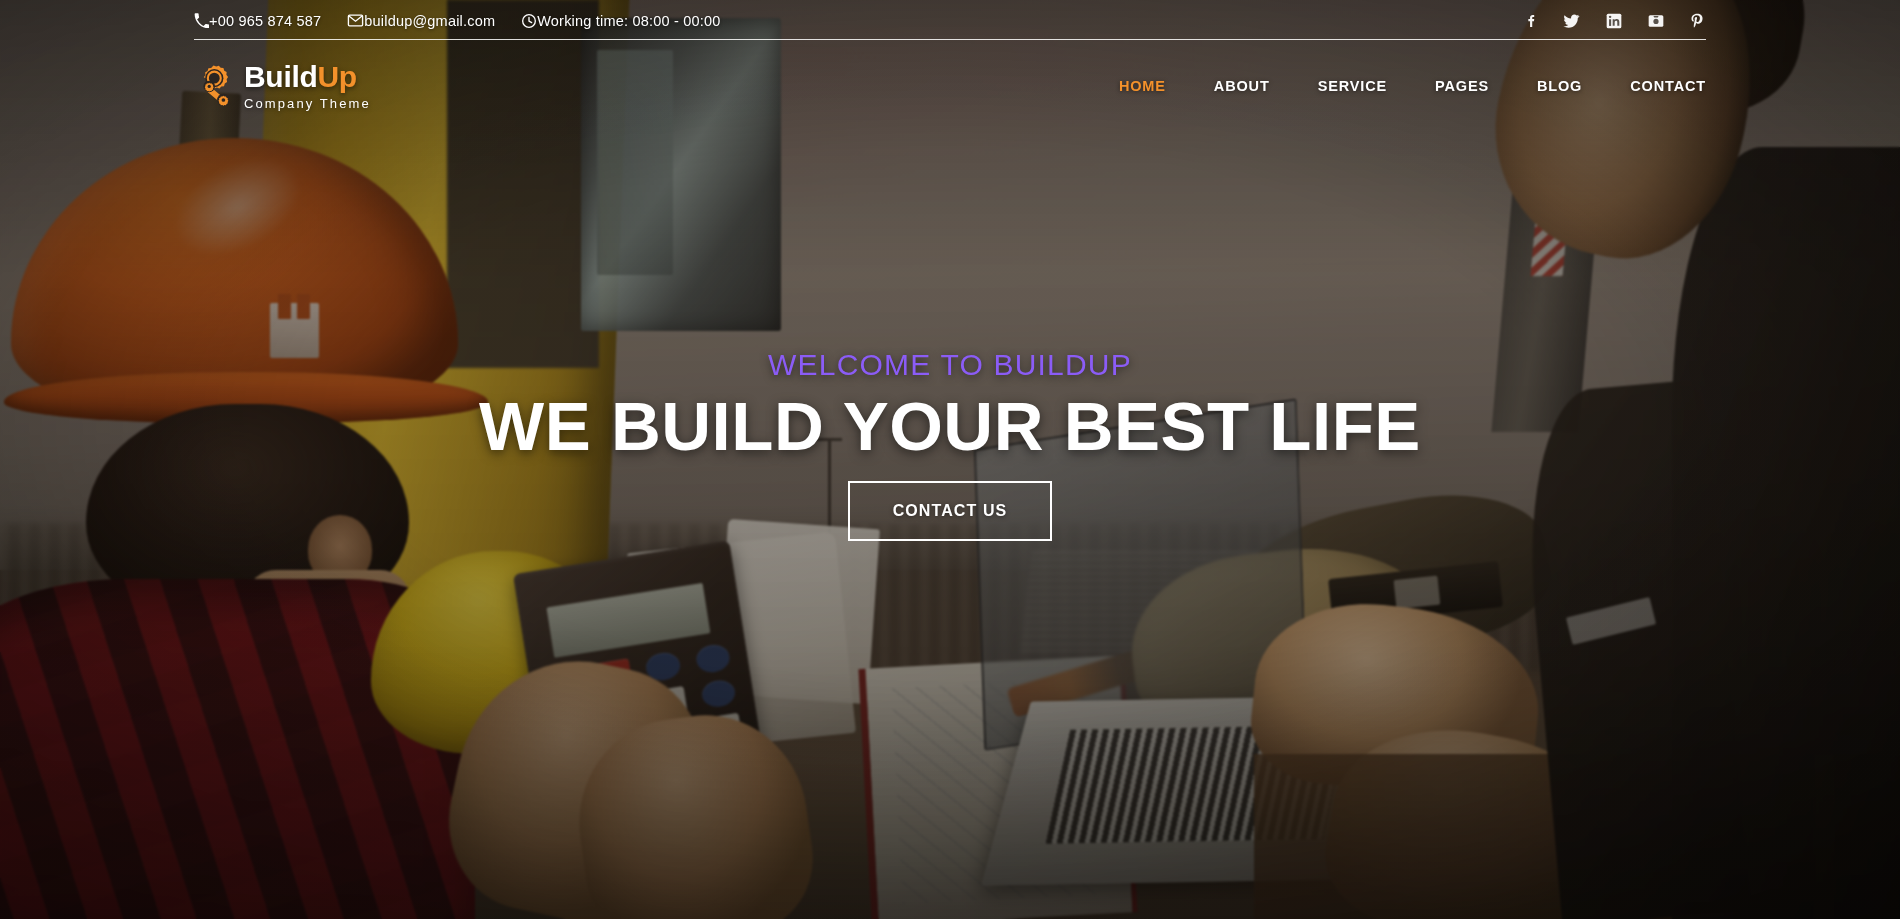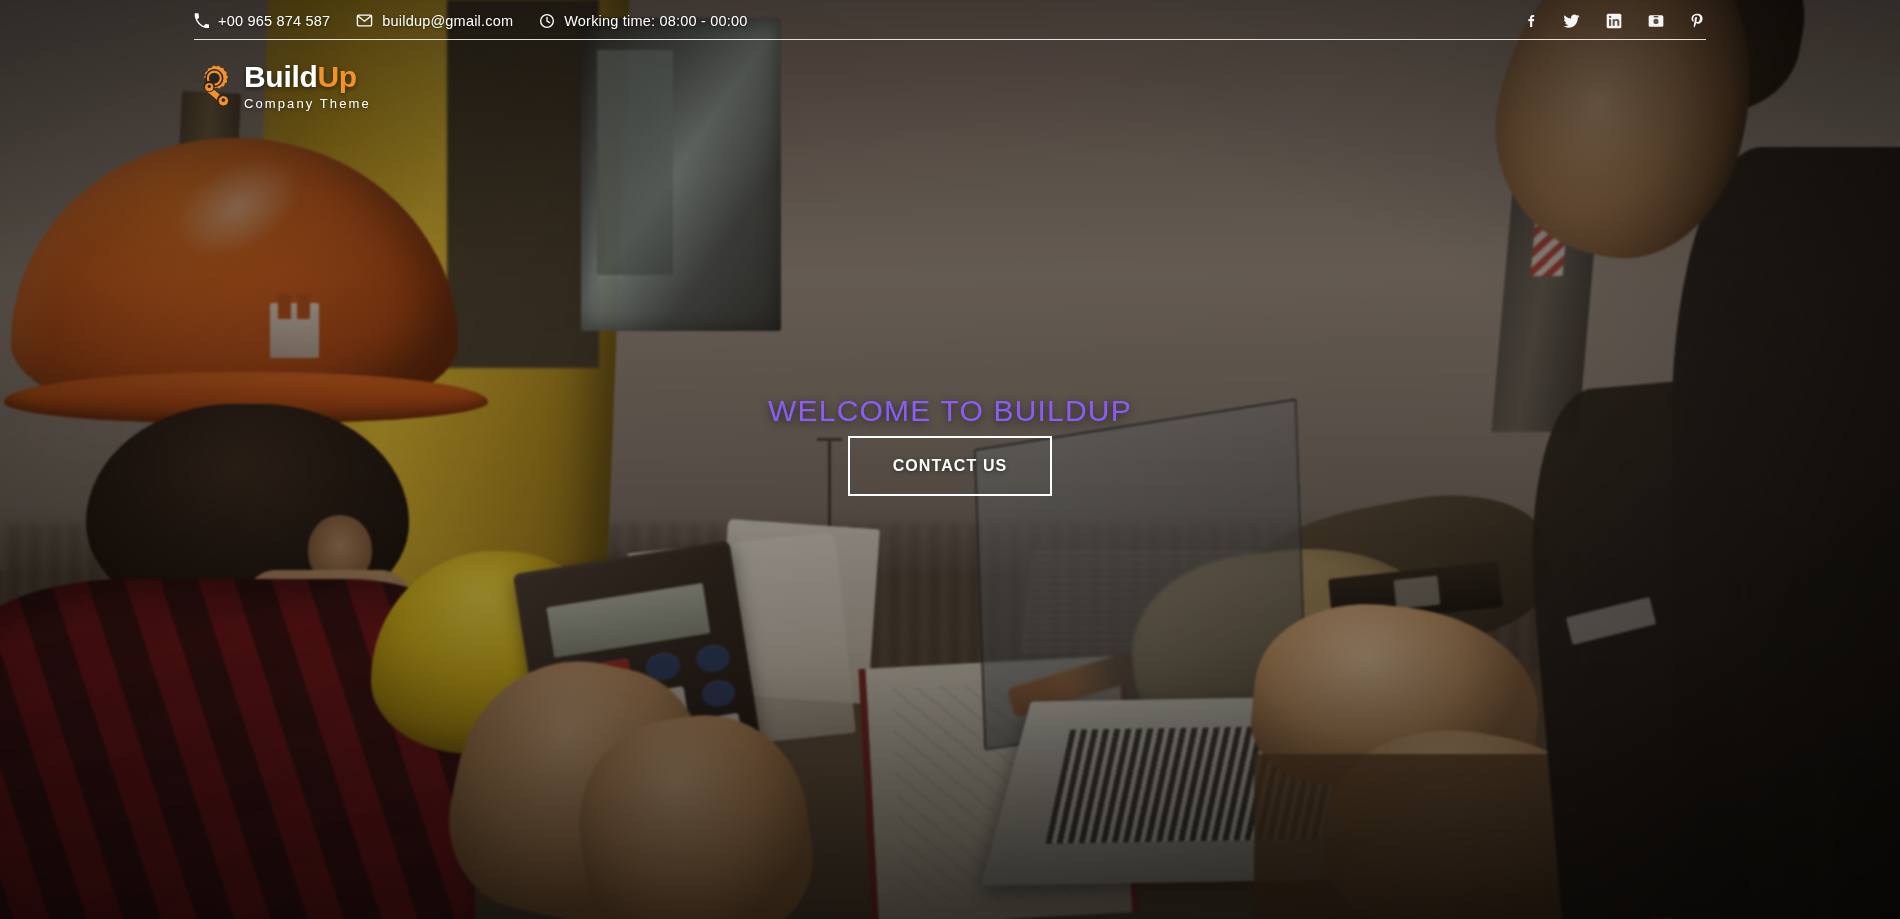--- a/index.html
+++ b/index.html
@@ -335,21 +335,21 @@
   
   #site-header { position:absolute; left:0; top:0; width:100%; z-index:20; }
 
   .topbar {
     width:1512px; margin:0 auto; padding:12px 0 10px;
     display:flex; align-items:center; justify-content:space-between;
     border-bottom:1px solid rgba(255,255,255,.85);
   }
   .topbar-left { display:flex; align-items:center; gap:26px; }
   .tb-item {
-    display:flex; align-items:center; gap:9px;
+    display:flex; align-items:center; 
     color:#fff; font-size:14.5px; letter-spacing:.2px; white-space:nowrap;
     text-shadow:0 1px 3px rgba(0,0,0,.55);
   }
   .tb-item svg { display:block; flex:0 0 auto; }
   .topbar-right { display:flex; align-items:center; gap:26px; padding-right:2px; }
   .soc { color:#fff; opacity:.95; display:flex; align-items:center; cursor:pointer;
          text-shadow:0 1px 3px rgba(0,0,0,.5); }
   .soc svg { display:block; }
 
   .navbar {
@@ -579,19 +579,28 @@
         </svg>
       </span>
       <span class="logo-text">
         <span class="logo-title">
           <span class="b">Build</span><span class="u">Up</span>
         </span>
         <div class="logo-sub">Company Theme</div>
       </span>
     </div>
 
+    <div class="mainnav">
+      <a class="nav-link active">HOME</a>
+      <a class="nav-link">ABOUT</a>
+      <a class="nav-link">SERVICE</a>
+      <a class="nav-link">PAGES</a>
+      <a class="nav-link">BLOG</a>
+      <a class="nav-link">CONTACT</a>
+    </div>
   </nav>
 </header>
 
 <section id="hero-content">
   <div class="hero-sub">WELCOME TO BUILDUP</div>
+  <h1 class="hero-title">WE BUILD YOUR BEST LIFE</h1>
   <button class="hero-btn">CONTACT US</button>
 </section>
 
 </body></html>

